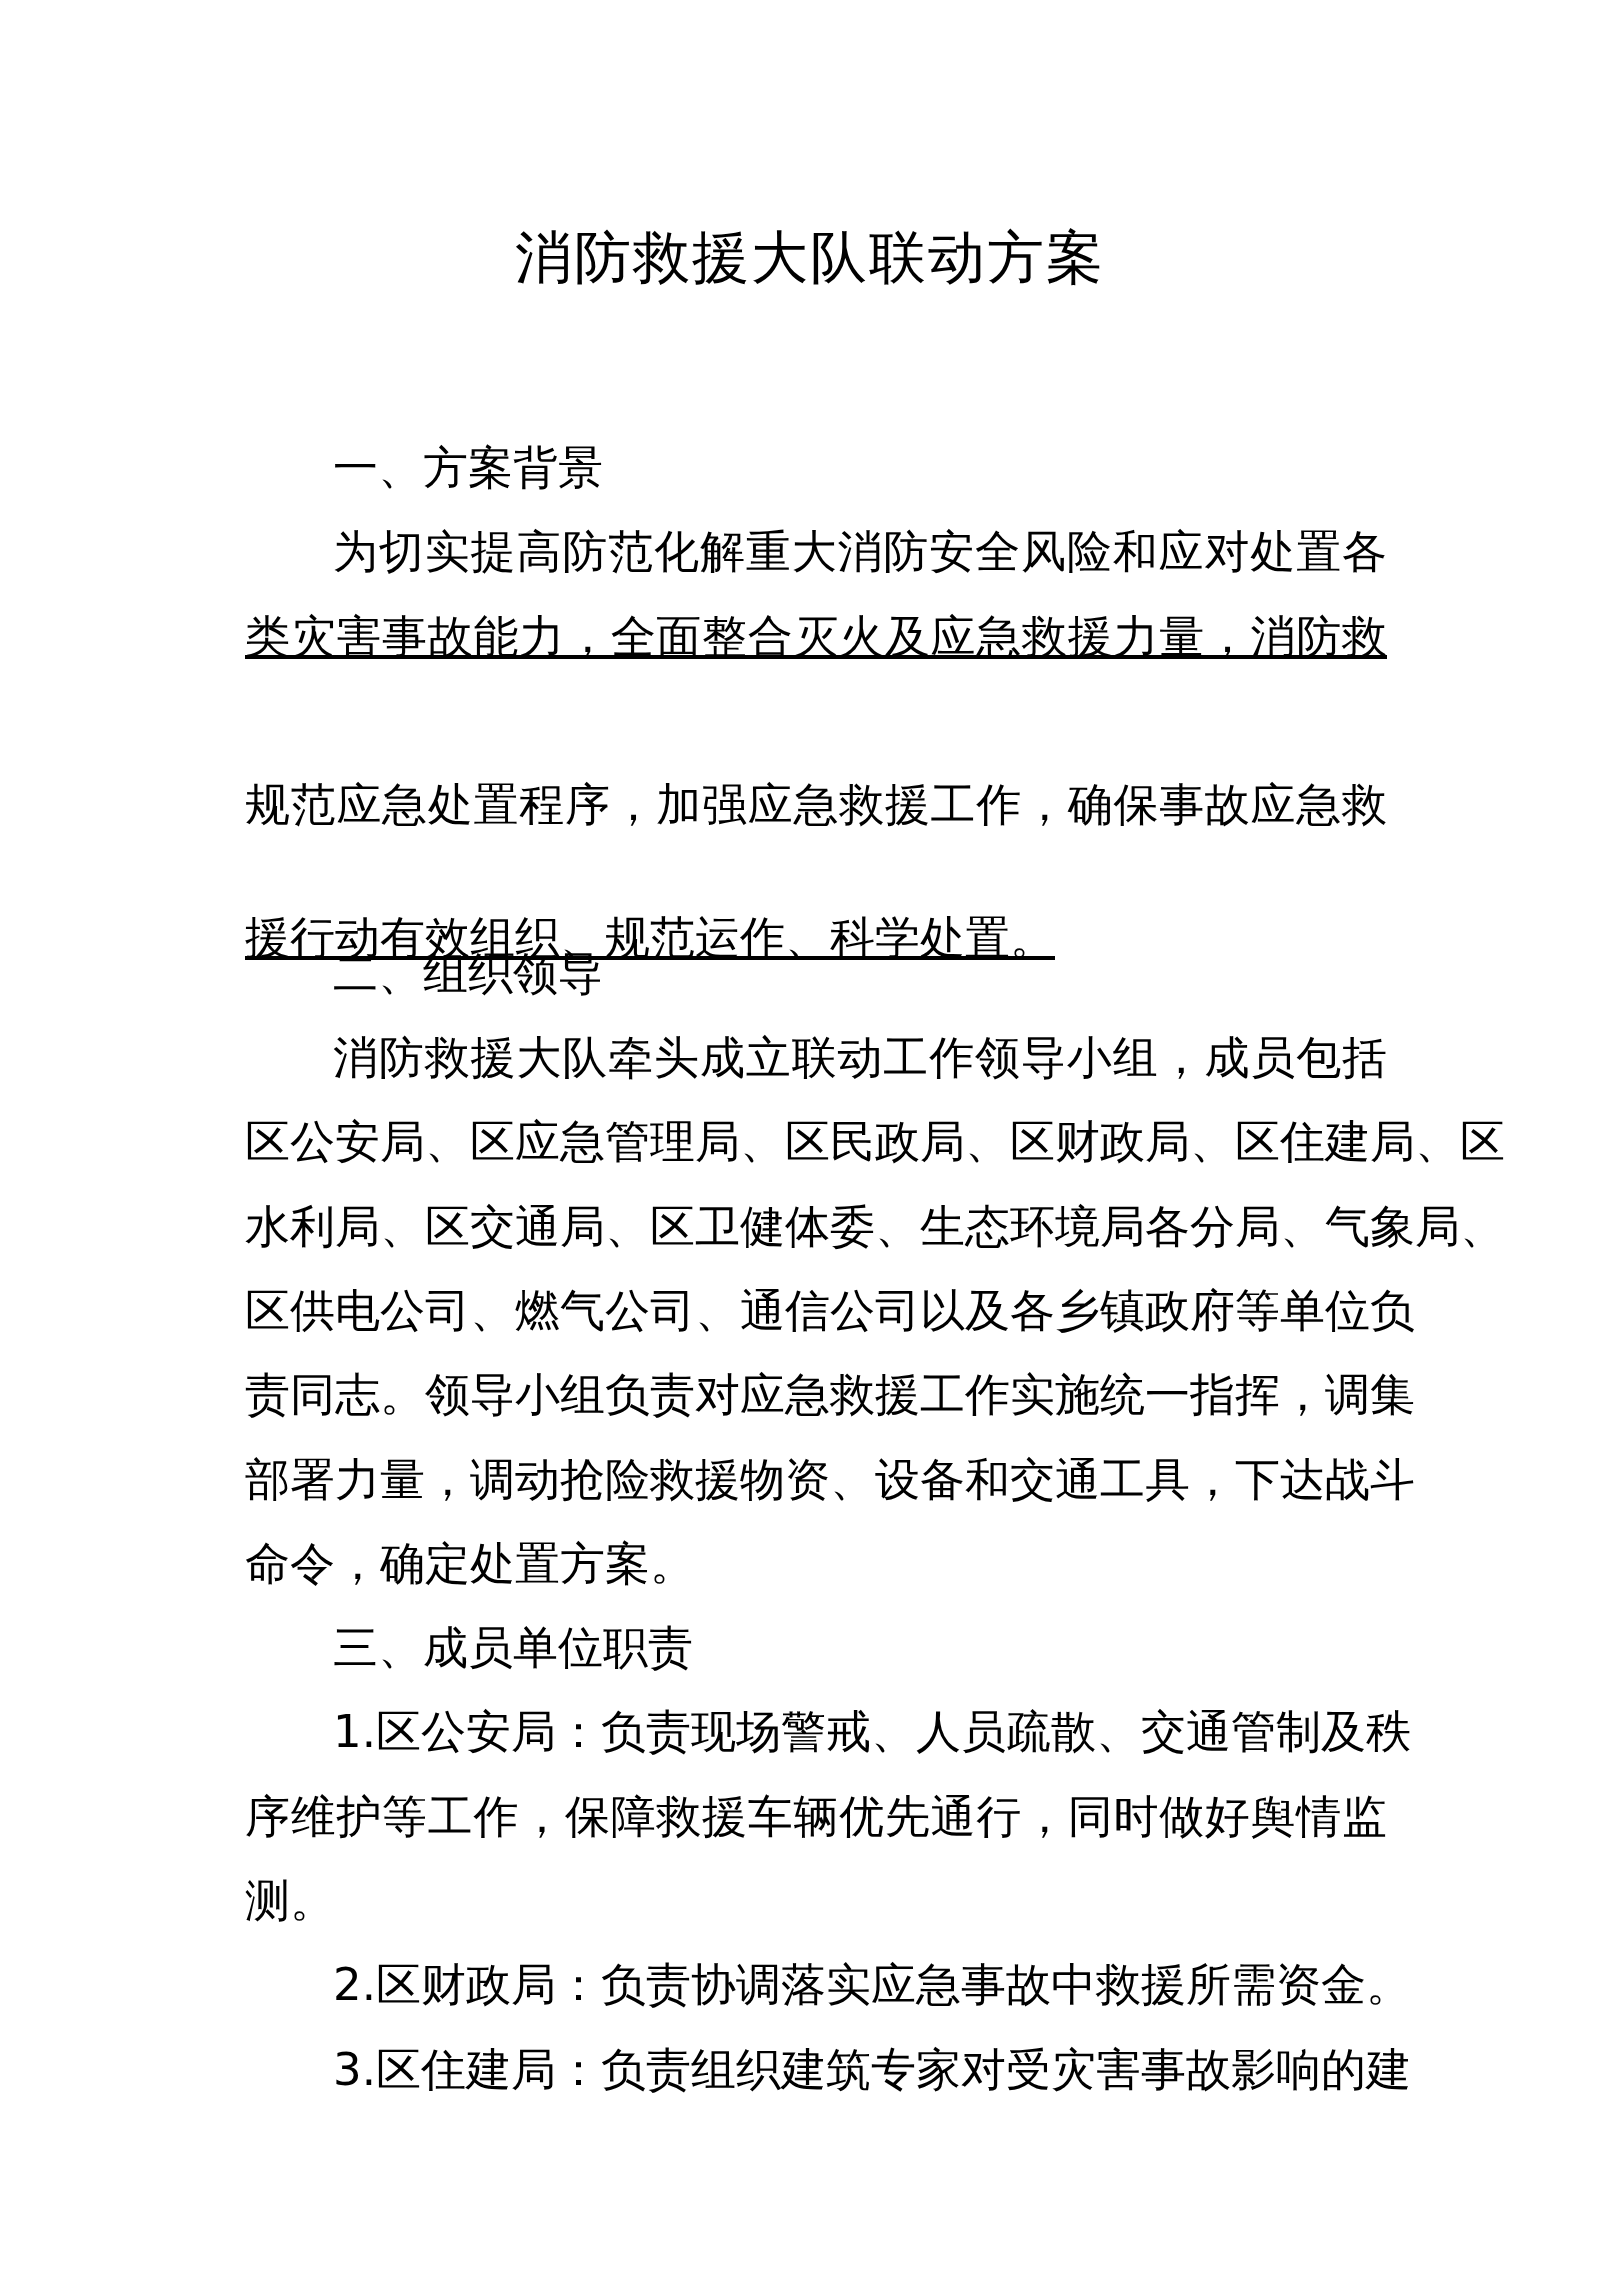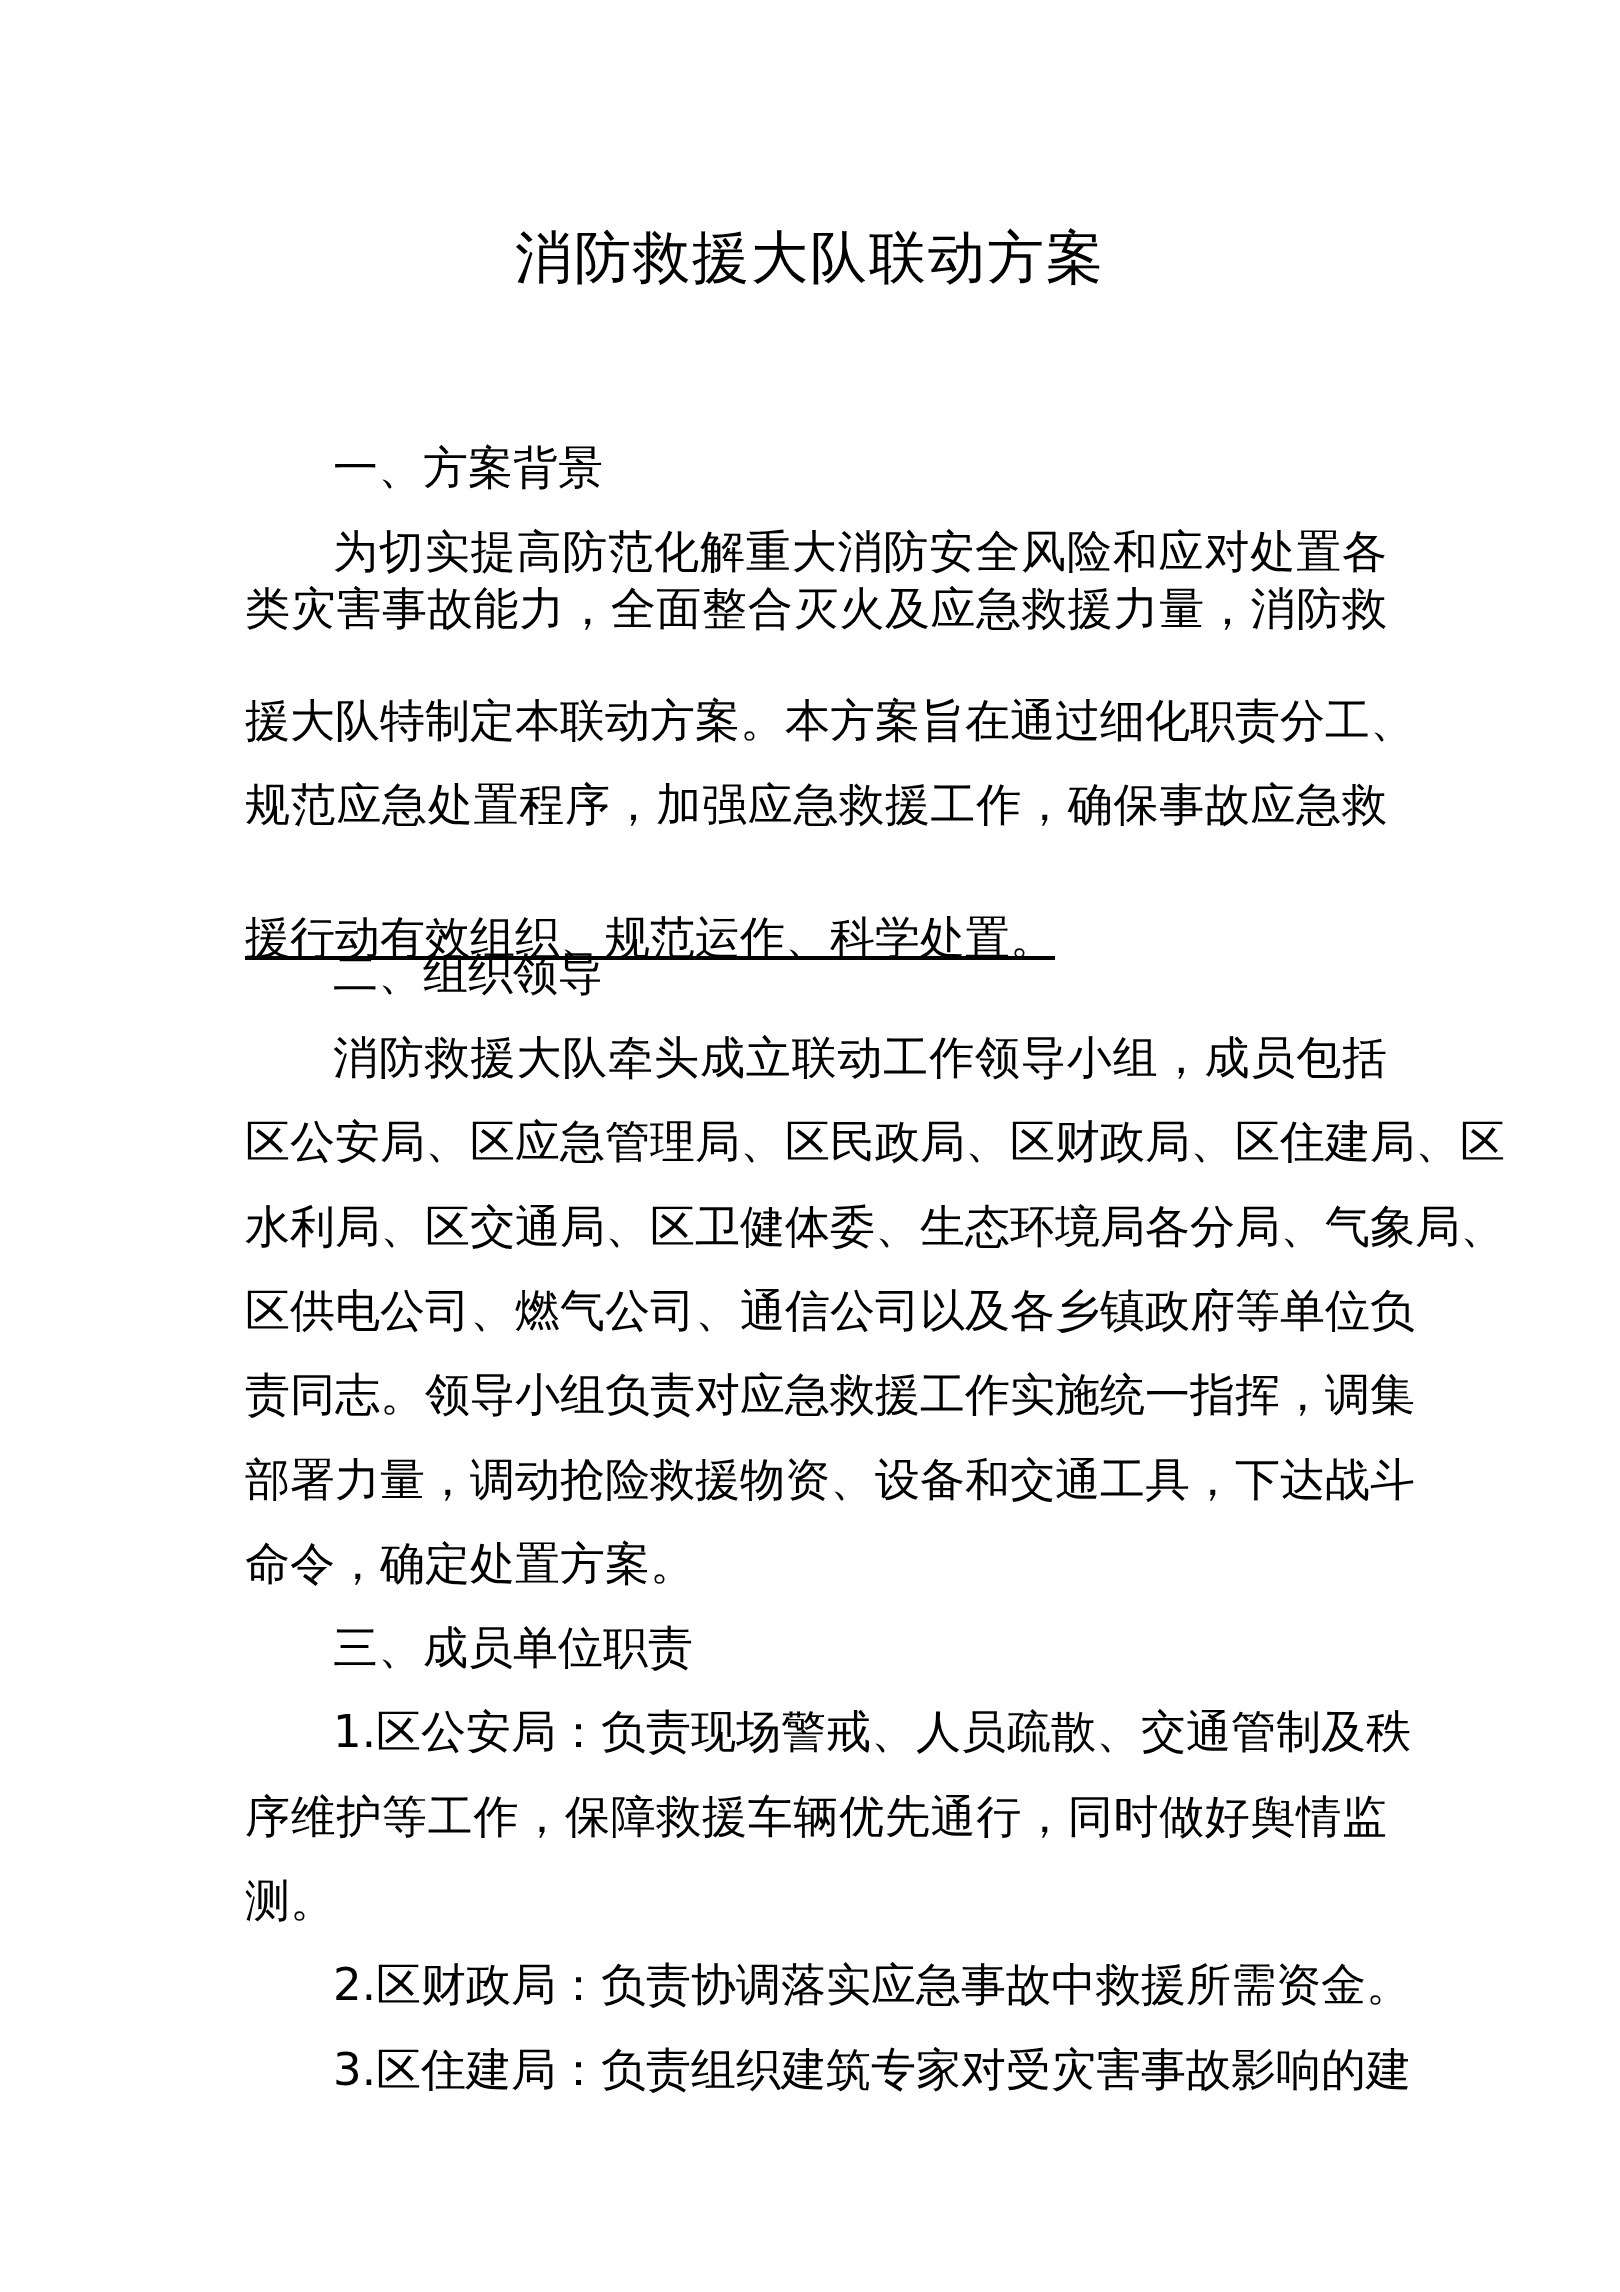--- a/index.html
+++ b/index.html
@@ -58,22 +58,21 @@
   </style>
 </head>
 <body>
 
 <div class="page">
 
   <div class="title">消防救援大队联动方案</div>
 
   <div class="line indent heading" style="top:390px;">一、方案背景</div>
   <div class="line indent" style="top:474px;">为切实提高防范化解重大消防安全风险和应对处置各</div>
-  <div class="line" style="top:531px;">类灾害事故能力，全面整合灭火及应急救援力量，消防救</div>
-  <div class="line" style="top:643px;">援大队特制定本联动方案。本方案旨在通过细化职责分工、</div>
+  <div class="line" style="top:559px;text-decoration:underline;">类灾害事故能力，全面整合灭火及应急救援力量，消防救</div>
   <div class="line" style="top:727px;">规范应急处置程序，加强应急救援工作，确保事故应急救</div>
   <div class="line last" style="top:860px;text-decoration:underline;">援行动有效组织、规范运作、科学处置。</div>
 
   <div class="line indent heading" style="top:896px;">二、组织领导</div>
   <div class="line indent" style="top:980px;">消防救援大队牵头成立联动工作领导小组，成员包括</div>
   <div class="line" style="top:1149px;">水利局、区交通局、区卫健体委、生态环境局各分局、气象局、</div>
   <div class="line" style="top:1064px;">区公安局、区应急管理局、区民政局、区财政局、区住建局、区</div>
   <div class="line" style="top:1233px;">区供电公司、燃气公司、通信公司以及各乡镇政府等单位负</div>
   <div class="line" style="top:1402px;">部署力量，调动抢险救援物资、设备和交通工具，下达战斗</div>
   <div class="line" style="top:1317px;">责同志。领导小组负责对应急救援工作实施统一指挥，调集</div>

